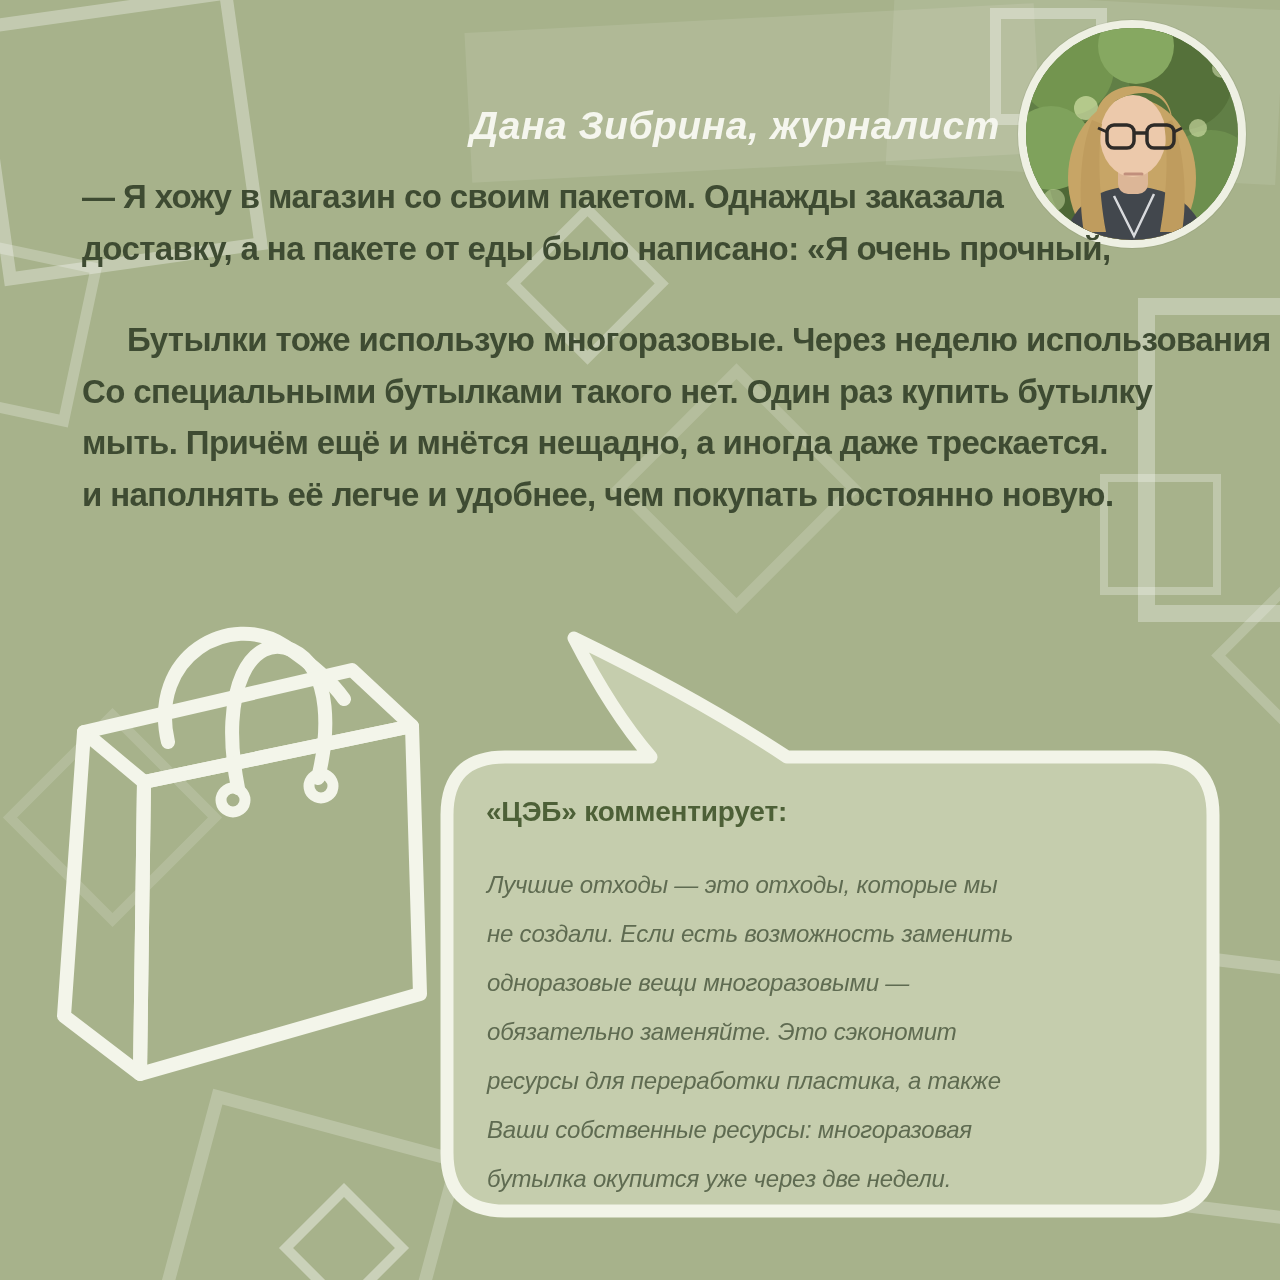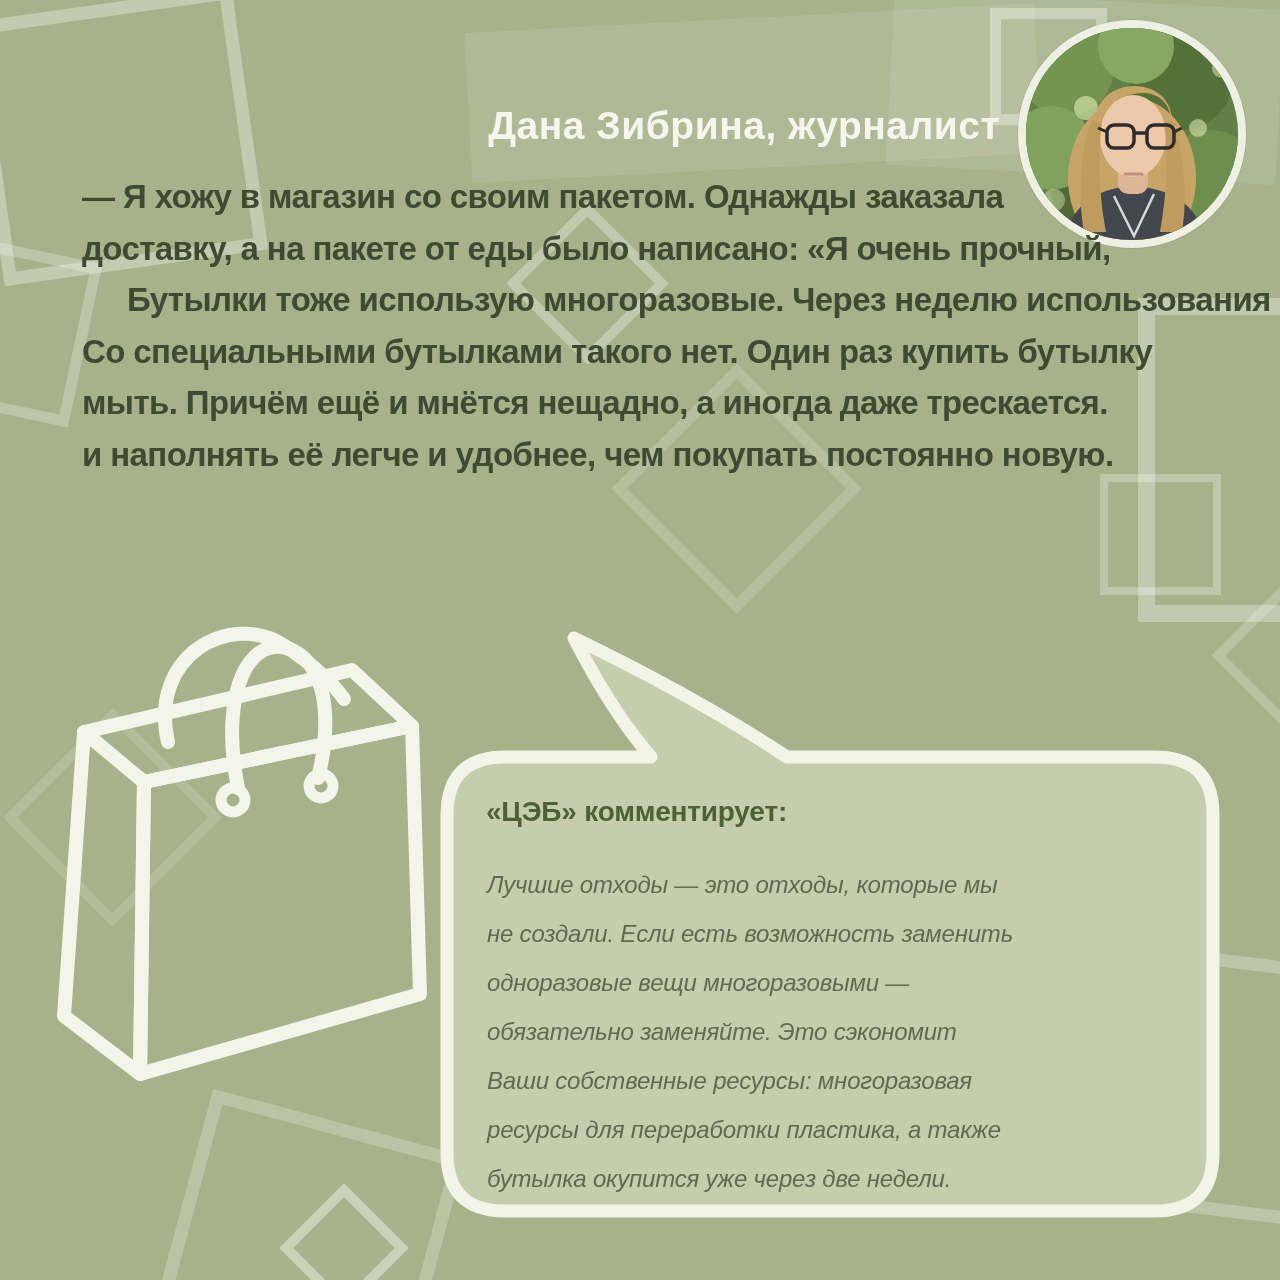--- a/index.html
+++ b/index.html
@@ -17,33 +17,33 @@
   .d7{left:1100px;top:474px;width:105px;height:105px;border:8px solid rgba(255,255,255,.28);}
   .d8{left:1118px;top:958px;width:235px;height:235px;border:13px solid rgba(255,255,255,.25);border-radius:24px;transform:rotate(7deg);}
   .d9{left:175px;top:1118px;width:235px;height:235px;border:13px solid rgba(255,255,255,.22);transform:rotate(15deg);}
   .d10{left:298px;top:1202px;width:72px;height:72px;border:10px solid rgba(255,255,255,.40);transform:rotate(45deg);}
   .d11{left:468px;top:18px;width:570px;height:150px;background:rgba(255,255,255,.10);transform:rotate(-3deg);}
   .d12{left:890px;top:0;width:390px;height:175px;background:rgba(255,255,255,.09);transform:rotate(3deg);}
   .d13{left:990px;top:8px;width:95px;height:95px;border:11px solid rgba(255,255,255,.35);}
   .d14{left:1235px;top:598px;width:95px;height:95px;border:10px solid rgba(255,255,255,.20);transform:rotate(45deg);}
 
   
-  .author{position:absolute;top:104px;right:280px;font-size:39px;font-weight:bold;
+  .author{position:absolute;top:104px;right:280px;font-size:39px;font-weight:bold;font-style:italic;
           color:#f5f6ee;letter-spacing:.5px;white-space:nowrap;}
 
   
   .avatar{position:absolute;left:1018px;top:20px;width:212px;height:212px;border-radius:50%;
           border:8px solid #eef0e3;overflow:hidden;box-shadow:0 0 0 1px rgba(0,0,0,.05);}
   .avatar svg{display:block;}
 
   
   .quote{position:absolute;left:82px;top:171px;width:1165px;color:#3e4b32;
          font-size:33px;font-weight:bold;letter-spacing:-.6px;}
   .quote .ln{line-height:51.5px;white-space:nowrap;}
-  .quote .indent{padding-left:45px;}
+  .quote .indent{padding-left:45px;margin-top:40px;}
 
   
   .bag{position:absolute;left:50px;top:610px;}
 
   
   .bubble-shape{position:absolute;left:430px;top:620px;}
   .bubble-heading{position:absolute;left:486px;top:796px;font-size:28px;font-weight:bold;
                   color:#4d6037;letter-spacing:-.2px;white-space:nowrap;}
   .bubble-text{position:absolute;left:487px;top:860px;width:730px;color:#5f6b51;
                font-size:24px;font-style:italic;letter-spacing:-.2px;}
@@ -126,18 +126,18 @@
              Q 1213 757 1155 757 L 787 757 Q 698 698 574 638 Z" fill="#c5cdad" stroke="#f2f4e8" stroke-width="13" stroke-linejoin="round"></path>
   </svg>
 
   <div class="bubble-heading">«ЦЭБ» комментирует:</div>
 
   <div class="bubble-text">
     <div class="ln">Лучшие отходы — это отходы, которые мы</div>
     <div class="ln">не создали. Если есть возможность заменить</div>
     <div class="ln">одноразовые вещи многоразовыми —</div>
     <div class="ln">обязательно заменяйте. Это сэкономит</div>
+    <div class="ln">ресурсы для переработки пластика, а также</div>
     <div class="ln">Ваши собственные ресурсы: многоразовая</div>
-    <div class="ln">ресурсы для переработки пластика, а также</div>
     <div class="ln">бутылка окупится уже через две недели.</div>
   </div>
 
 </div>
 
 </body></html>

